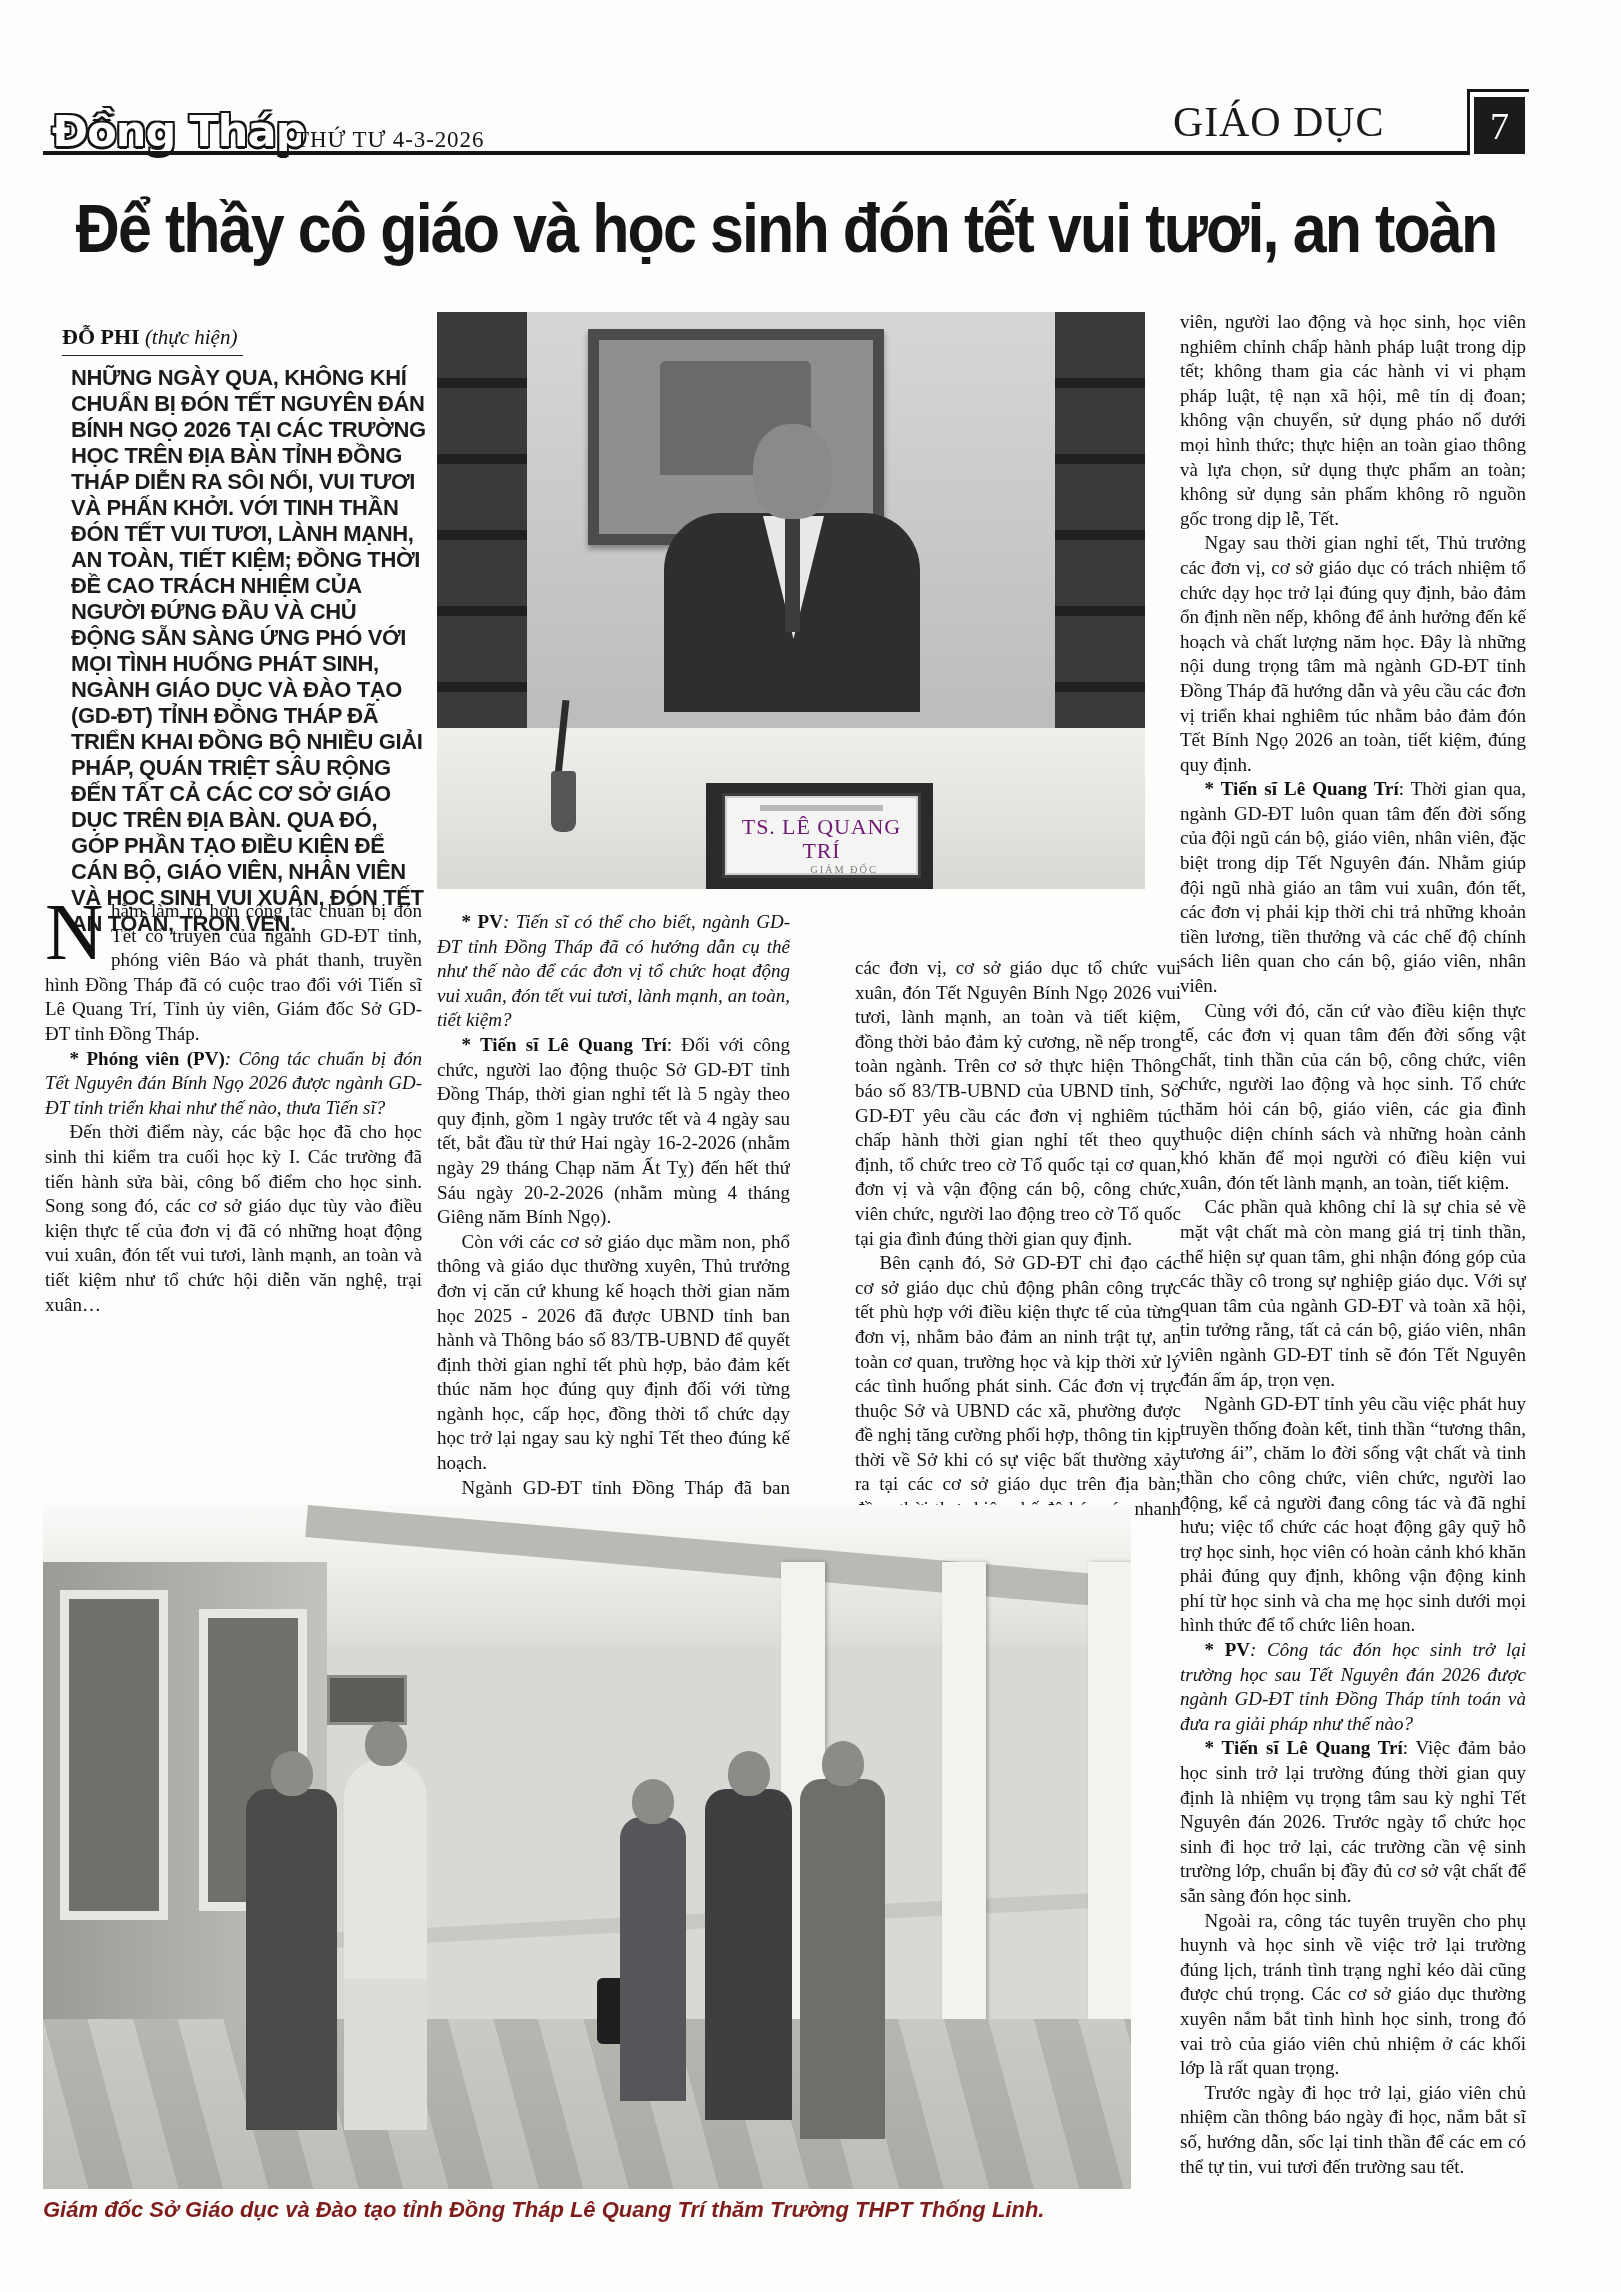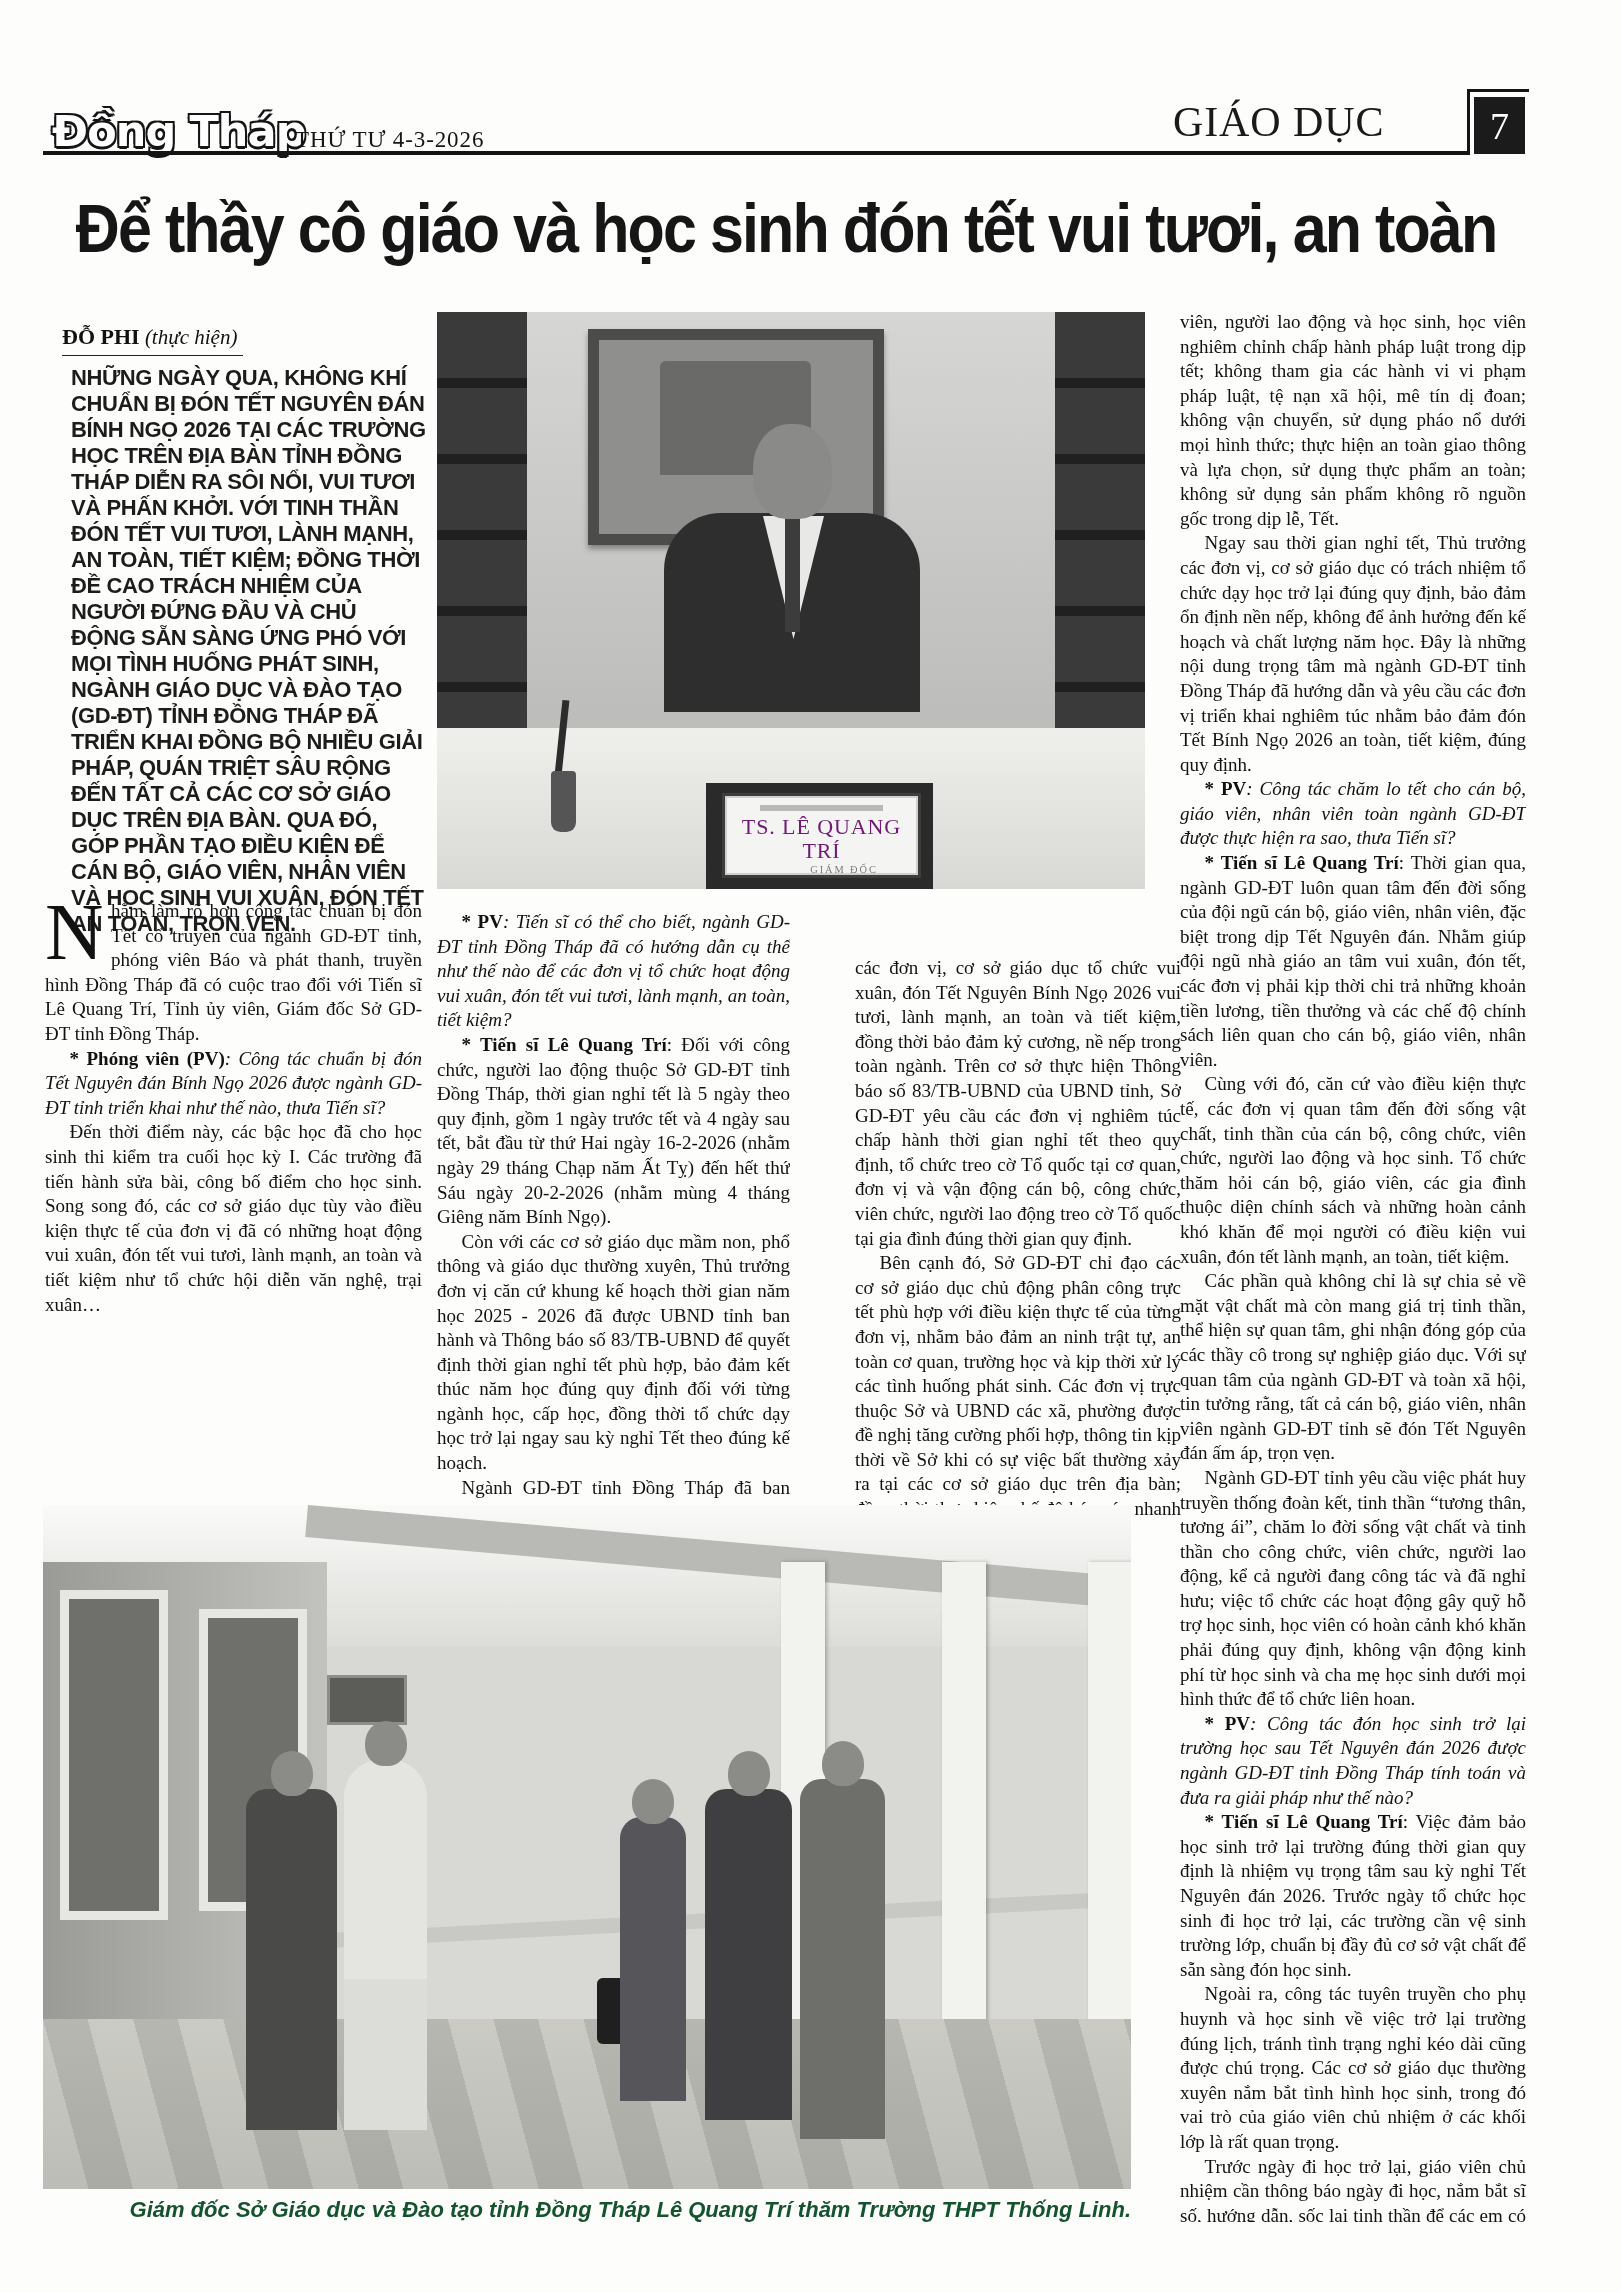--- a/index.html
+++ b/index.html
@@ -93,21 +93,21 @@
   .fig2 .skirt{position:absolute;left:0;bottom:0;width:100%;height:151px;background:#dcdcd8;}
   .fig3{left:577px;top:312px;width:66px;height:284px;background:#55555a;}
   .fig4{left:662px;top:284px;width:87px;height:331px;background:#3f3f42;}
   .fig5{left:757px;top:274px;width:85px;height:360px;background:#6e6e6b;}
   .fhead{position:absolute;left:50%;transform:translateX(-50%);top:-38px;width:42px;height:45px;
         background:#8b8b88;border-radius:50% 50% 45% 45%;}
   .bag{position:absolute;left:554px;top:473px;width:57px;height:66px;background:#1f1f1f;border-radius:5.7px;}
   
   .caption{position:absolute;left:43px;top:2197px;width:1088px;
         font-family:"Liberation Sans", sans-serif;font-weight:bold;font-style:italic;
-        font-size:22px;color:#14532d;text-align:right;}
+        font-size:22px;color:#7f1d1d;}
 </style>
 </head>
 <body>
 
 <div class="page">
 
   <div class="logo">Đồng Tháp</div>
   <div class="issue-date">THỨ TƯ 4-3-2026</div>
   <div class="header-rule"></div>
   <div class="section-title">GIÁO DỤC</div>
@@ -155,21 +155,20 @@
       <p class=""><span class="atext">Còn với các cơ sở giáo dục mầm non, phổ thông và giáo dục thường xuyên, Thủ trưởng đơn vị căn cứ khung kế hoạch thời gian năm học 2025 - 2026 đã được UBND tỉnh ban hành và Thông báo số 83/TB-UBND để quyết định thời gian nghỉ tết phù hợp, bảo đảm kết thúc năm học đúng quy định đối với từng ngành học, cấp học, đồng thời tổ chức dạy học trở lại ngay sau kỳ nghỉ Tết theo đúng kế hoạch.</span></p>
       <p class=""><span class="atext">Ngành GD-ĐT tỉnh Đồng Tháp đã ban hành hướng dẫn cụ thể, đồng bộ nhằm giúp</span></p>
     </div>
   <div class="col" id="col3">
       <p class="noindent"><span class="atext">các đơn vị, cơ sở giáo dục tổ chức vui xuân, đón Tết Nguyên Bính Ngọ 2026 vui tươi, lành mạnh, an toàn và tiết kiệm, đồng thời bảo đảm kỷ cương, nề nếp trong toàn ngành. Trên cơ sở thực hiện Thông báo số 83/TB-UBND của UBND tỉnh, Sở GD-ĐT yêu cầu các đơn vị nghiêm túc chấp hành thời gian nghỉ tết theo quy định, tổ chức treo cờ Tổ quốc tại cơ quan, đơn vị và vận động cán bộ, công chức, viên chức, người lao động treo cờ Tổ quốc tại gia đình đúng thời gian quy định.</span></p>
       <p class=""><span class="atext">Bên cạnh đó, Sở GD-ĐT chỉ đạo các cơ sở giáo dục chủ động phân công trực tết phù hợp với điều kiện thực tế của từng đơn vị, nhằm bảo đảm an ninh trật tự, an toàn cơ quan, trường học và kịp thời xử lý các tình huống phát sinh. Các đơn vị trực thuộc Sở và UBND các xã, phường được đề nghị tăng cường phối hợp, thông tin kịp thời về Sở khi có sự việc bất thường xảy ra tại các cơ sở giáo dục trên địa bàn; đồng thời thực hiện chế độ báo cáo nhanh theo quy định.</span></p>
     </div>
   <div class="col" id="col4">
       <p class="noindent"><span class="atext">viên, người lao động và học sinh, học viên nghiêm chỉnh chấp hành pháp luật trong dịp tết; không tham gia các hành vi vi phạm pháp luật, tệ nạn xã hội, mê tín dị đoan; không vận chuyển, sử dụng pháo nổ dưới mọi hình thức; thực hiện an toàn giao thông và lựa chọn, sử dụng thực phẩm an toàn; không sử dụng sản phẩm không rõ nguồn gốc trong dịp lễ, Tết.</span></p>
       <p class=""><span class="atext">Ngay sau thời gian nghỉ tết, Thủ trưởng các đơn vị, cơ sở giáo dục có trách nhiệm tổ chức dạy học trở lại đúng quy định, bảo đảm ổn định nền nếp, không để ảnh hưởng đến kế hoạch và chất lượng năm học. Đây là những nội dung trọng tâm mà ngành GD-ĐT tỉnh Đồng Tháp đã hướng dẫn và yêu cầu các đơn vị triển khai nghiêm túc nhằm bảo đảm đón Tết Bính Ngọ 2026 an toàn, tiết kiệm, đúng quy định.</span></p>
-      <p class="q"><b class="lead">* PV</b><span class="qtext">: Công tác chăm lo tết cho cán bộ, giáo viên, nhân viên toàn ngành GD-ĐT được thực hiện ra sao, thưa Tiến sĩ?</span></p>
       <p class="a"><b class="lead">* Tiến sĩ Lê Quang Trí</b><span class="atext">: Thời gian qua, ngành GD-ĐT luôn quan tâm đến đời sống của đội ngũ cán bộ, giáo viên, nhân viên, đặc biệt trong dịp Tết Nguyên đán. Nhằm giúp đội ngũ nhà giáo an tâm vui xuân, đón tết, các đơn vị phải kịp thời chi trả những khoản tiền lương, tiền thưởng và các chế độ chính sách liên quan cho cán bộ, giáo viên, nhân viên.</span></p>
       <p class=""><span class="atext">Cùng với đó, căn cứ vào điều kiện thực tế, các đơn vị quan tâm đến đời sống vật chất, tinh thần của cán bộ, công chức, viên chức, người lao động và học sinh. Tổ chức thăm hỏi cán bộ, giáo viên, các gia đình thuộc diện chính sách và những hoàn cảnh khó khăn để mọi người có điều kiện vui xuân, đón tết lành mạnh, an toàn, tiết kiệm.</span></p>
       <p class=""><span class="atext">Các phần quà không chỉ là sự chia sẻ về mặt vật chất mà còn mang giá trị tinh thần, thể hiện sự quan tâm, ghi nhận đóng góp của các thầy cô trong sự nghiệp giáo dục. Với sự quan tâm của ngành GD-ĐT và toàn xã hội, tin tưởng rằng, tất cả cán bộ, giáo viên, nhân viên ngành GD-ĐT tỉnh sẽ đón Tết Nguyên đán ấm áp, trọn vẹn.</span></p>
       <p class=""><span class="atext">Ngành GD-ĐT tỉnh yêu cầu việc phát huy truyền thống đoàn kết, tinh thần “tương thân, tương ái”, chăm lo đời sống vật chất và tinh thần cho công chức, viên chức, người lao động, kể cả người đang công tác và đã nghỉ hưu; việc tổ chức các hoạt động gây quỹ hỗ trợ học sinh, học viên có hoàn  cảnh khó khăn  phải đúng quy định, không vận động kinh phí từ học sinh và cha mẹ học sinh dưới mọi hình thức để tổ chức liên hoan.</span></p>
       <p class="q"><b class="lead">* PV</b><span class="qtext">: Công tác đón học sinh trở lại trường học sau Tết Nguyên đán 2026 được ngành GD-ĐT tỉnh Đồng Tháp tính toán và đưa ra giải pháp như thế nào?</span></p>
       <p class="a"><b class="lead">* Tiến sĩ Lê Quang Trí</b><span class="atext">: Việc đảm bảo học sinh trở lại trường đúng thời gian quy định là nhiệm vụ trọng tâm sau kỳ nghỉ Tết Nguyên đán 2026. Trước ngày tổ chức học sinh đi học trở lại, các trường cần vệ sinh trường lớp, chuẩn bị đầy đủ cơ sở vật chất để sẵn sàng đón học sinh.</span></p>
       <p class=""><span class="atext">Ngoài ra, công tác tuyên truyền cho phụ huynh và học sinh về việc trở lại trường đúng lịch, tránh tình trạng nghỉ kéo dài cũng được chú trọng. Các cơ sở giáo dục thường xuyên nắm bắt tình hình học sinh, trong đó vai trò của giáo viên chủ nhiệm ở các khối lớp là rất quan trọng.</span></p>
       <p class=""><span class="atext">Trước ngày đi học trở lại, giáo viên chủ nhiệm cần thông báo ngày đi học, nắm bắt sĩ số, hướng dẫn, sốc lại tinh thần để các em có thể tự tin, vui tươi đến trường sau tết.</span></p>
     </div>
 

